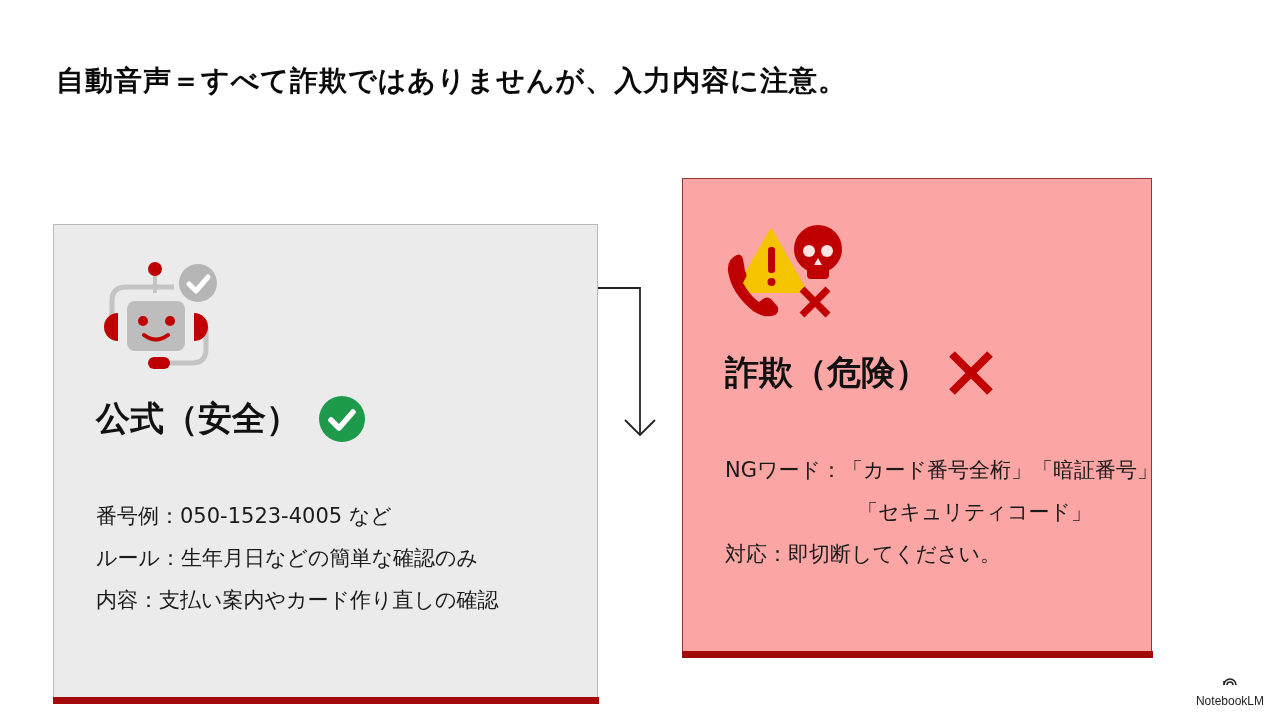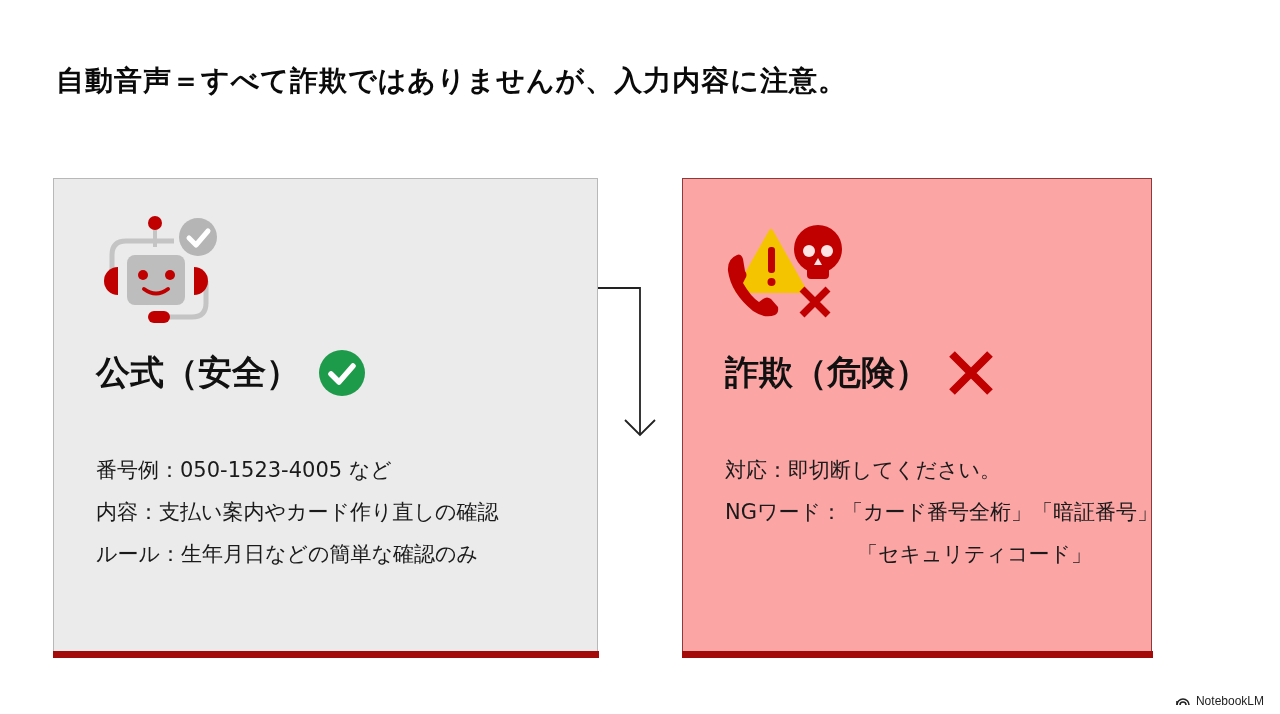--- a/index.html
+++ b/index.html
@@ -30,20 +30,21 @@
       top: 178px;
       height: 480px;
       box-sizing: border-box;
     }
     .card-safe {
       left: 53px;
       width: 545px;
       background: #ebebeb;
       border: 1.5px solid #b8b8b8;
       border-bottom: none;
+      margin-top: 46px;
     }
     .card-danger {
       left: 682px;
       width: 470px;
       background: #fca5a5;
       border: 1.5px solid #8c3a3a;
       border-bottom: none;
     }
     .card .bottom-bar {
       position: absolute;
@@ -114,20 +115,21 @@
     .footer-logo {
       position: absolute;
       right: 16px;
       bottom: 6px;
       display: flex;
       align-items: center;
       gap: 6px;
       font-size: 12px;
       font-family: "Liberation Sans", sans-serif;
       color: #222;
+      flex-direction: column;
     }
   </style>
 </head>
 <body>
 
 <div class="title">自動音声＝すべて詐欺ではありませんが、入力内容に注意。</div>
 
 <div class="card card-safe">
   <div class="icon-area">
     <svg width="130" height="120" viewBox="0 0 130 120">
@@ -161,24 +163,24 @@
         <path d="M13 25 L21 33 L35 17" fill="none" stroke="#ffffff" stroke-width="5.5" stroke-linecap="round" stroke-linejoin="round"></path>
       </svg>
     </span>
   </div>
 
   <div class="details">
     <div class="row">
       <span class="label">番号例</span><span class="sep">：</span><span class="value">050-1523-4005 など</span>
     </div>
     <div class="row">
+      <span class="label">ルール</span><span class="sep">：</span><span class="value">生年月日などの簡単な確認のみ</span>
+    </div>
+    <div class="row">
       <span class="label">内容</span><span class="sep">：</span><span class="value">支払い案内やカード作り直しの確認</span>
-    </div>
-    <div class="row">
-      <span class="label">ルール</span><span class="sep">：</span><span class="value">生年月日などの簡単な確認のみ</span>
     </div>
   </div>
 
   <div class="bottom-bar"></div>
 </div>
 
 <div class="connector">
   <svg width="60" height="160" viewBox="0 0 60 160">
     <path d="M0 2 H42 V148" fill="none" stroke="#222" stroke-width="1.8"></path>
     <path d="M27 134 L42 149 L57 134" fill="none" stroke="#222" stroke-width="1.8"></path>
@@ -209,25 +211,25 @@
     <span class="heading-text">詐欺（危険）</span>
     <span class="status-icon">
       <svg width="48" height="48" viewBox="0 0 48 48">
         <path d="M5 5 L43 43 M43 5 L5 43" stroke="#c00000" stroke-width="8"></path>
       </svg>
     </span>
   </div>
 
   <div class="details">
     <div class="row">
-      <span class="label">対応</span><span class="sep">：</span><span class="value">即切断してください。</span>
-    </div>
-    <div class="row">
       <span class="label">NGワード</span><span class="sep">：</span><span class="value">「カード番号全桁」「暗証番号」</span>
       <span class="indent">「セキュリティコード」</span>
+    </div>
+    <div class="row">
+      <span class="label">対応</span><span class="sep">：</span><span class="value">即切断してください。</span>
     </div>
   </div>
 
   <div class="bottom-bar"></div>
 </div>
 
 <div class="footer-logo">
   <span>
     <svg width="14" height="10" viewBox="0 0 14 10">
       <path d="M1 10 A6 6 0 0 1 13 10" fill="none" stroke="#222" stroke-width="1.6"></path>

